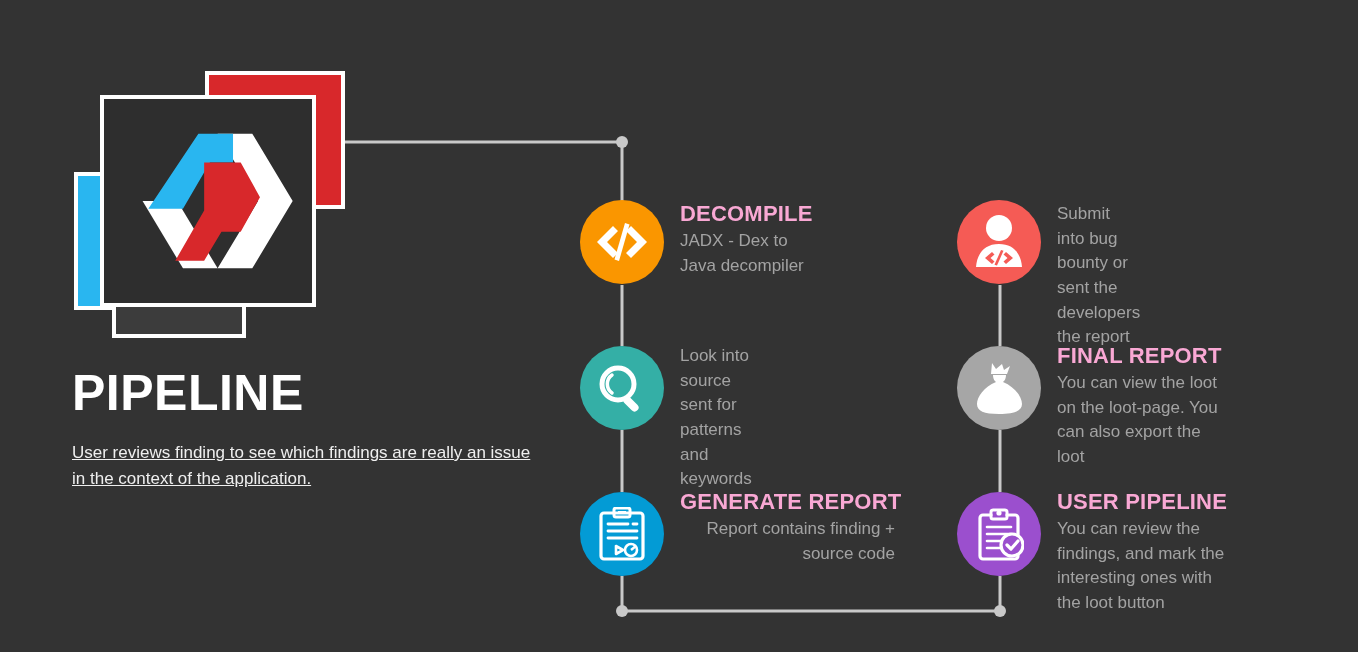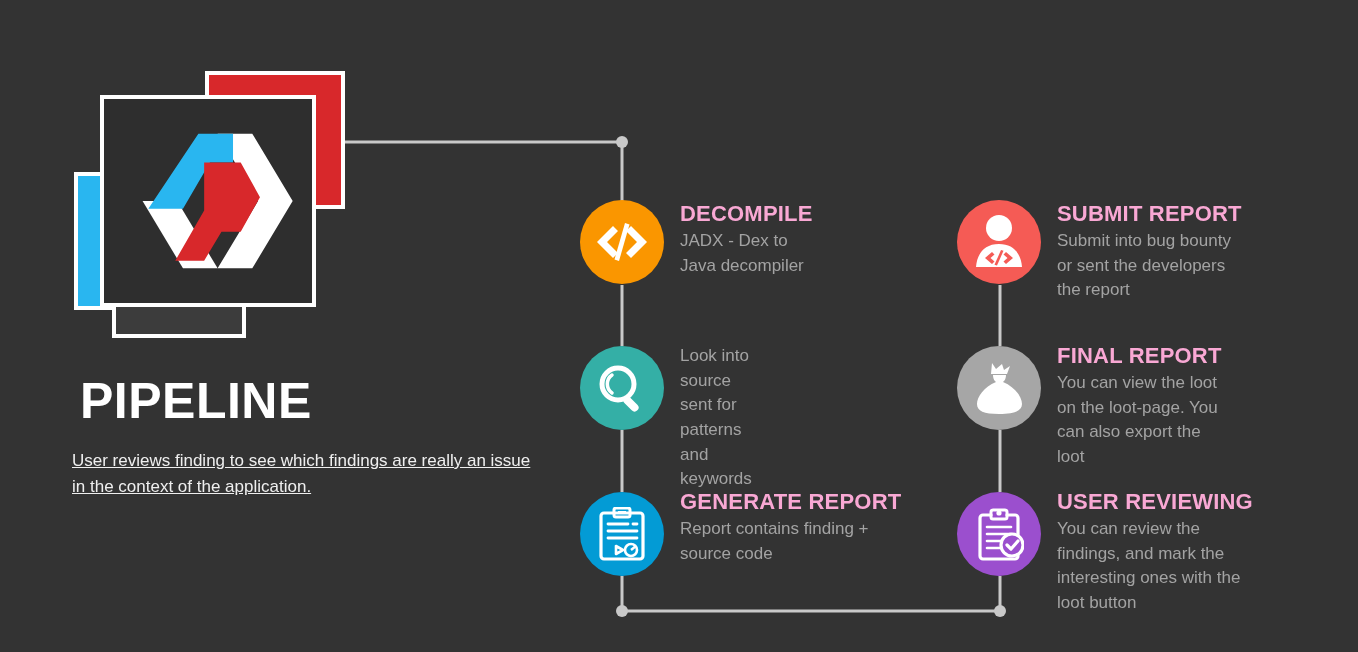--- a/index.html
+++ b/index.html
@@ -43,29 +43,29 @@
   
   #step-decompile{left:580px;top:200px;}
   #step-search{left:580px;top:346px;}
   #step-generate{left:580px;top:492px;}
   #step-submit{left:957px;top:200px;}
   #step-final{left:957px;top:346px;}
   #step-review{left:957px;top:492px;}
 
   #step-decompile .step-text{top:2px;}
   #step-search .step-text{top:-2px;}
-  #step-generate .step-text{top:-2px;}
+  #step-generate .step-text{top:-2px;text-align:right;}
   #step-submit .step-text{top:2px;}
   #step-final .step-text{top:-2px;}
   #step-review .step-text{top:-2px;}
 
   
   #headline{position:absolute;left:72px;top:368px;width:470px;}
   #pipeline-title{
-    font-size:50px;font-weight:bold;color:#ffffff;margin:8px;
+    font-size:50px;font-weight:bold;color:#ffffff;margin:0;
     letter-spacing:0.5px;line-height:1.0;
   }
   #pipeline-sub{
     font-size:17px;color:#efefef;line-height:1.5;margin:22px 0 0 0;font-weight:400;text-decoration:underline;
   }
 </style>
 </head>
 <body>
 
 <div id="stage">
@@ -168,21 +168,20 @@
         <circle cx="31" cy="17" r="13" fill="#ffffff"></circle>
         <path d="M31 33 C16 33 9 43 8 56 L54 56 C53 43 46 33 31 33 Z" fill="#ffffff"></path>
         <g fill="#F55B55">
           <path d="M24 41 L26.5 43.5 L22.5 47 L26.5 50.5 L24 53 L17 47 Z"></path>
           <path d="M38 41 L45 47 L38 53 L35.5 50.5 L39.5 47 L35.5 43.5 Z"></path>
           <path d="M33 39 L35.5 39.8 L29 54.5 L26.5 53.7 Z"></path>
         </g>
       </svg>
     </div>
     <div class="step-text">
-      <p class="step-title">SUBMIT REPORT</p>
       <p class="step-desc" style="max-width:260px">Submit into bug bounty or sent the developers the report</p>
     </div>
   </div>
 
   <div class="step" id="step-final">
     <div class="node" style="background:#A6A6A6">
       <svg width="52" height="54" viewBox="0 0 52 54">
         <path fill="#ffffff" d="M19 2 L23 8 L29 3 L31 9 L37 5 L34 13 L18 13 Z"></path>
         <path fill="#ffffff" d="M20 14 L33 14 C33 19 30 21 30 21 C42 26 49 36 49 43 C49 50 41 53 26 53 C11 53 4 50 4 43 C4 36 11 26 23 21 C23 21 20 19 20 14 Z"></path>
       </svg>
@@ -203,18 +202,18 @@
           <line x1="13" y1="20" x2="37" y2="20"></line>
           <line x1="13" y1="27" x2="37" y2="27"></line>
           <line x1="13" y1="34" x2="31" y2="34"></line>
           <line x1="13" y1="41" x2="27" y2="41"></line>
         </g>
         <circle cx="38" cy="38" r="11" fill="#9B4FCE" stroke="#ffffff" stroke-width="3.2"></circle>
         <path d="M33 38 L37 42 L44 34" fill="none" stroke="#ffffff" stroke-width="3.2" stroke-linecap="round" stroke-linejoin="round"></path>
       </svg>
     </div>
     <div class="step-text">
-      <p class="step-title">USER REVIEWING</p>
+      <p class="step-title">USER PIPELINE</p>
       <p class="step-desc" style="max-width:250px">You can review the findings, and mark the interesting ones with the loot button</p>
     </div>
   </div>
 
 </div>
 
 </body></html>

